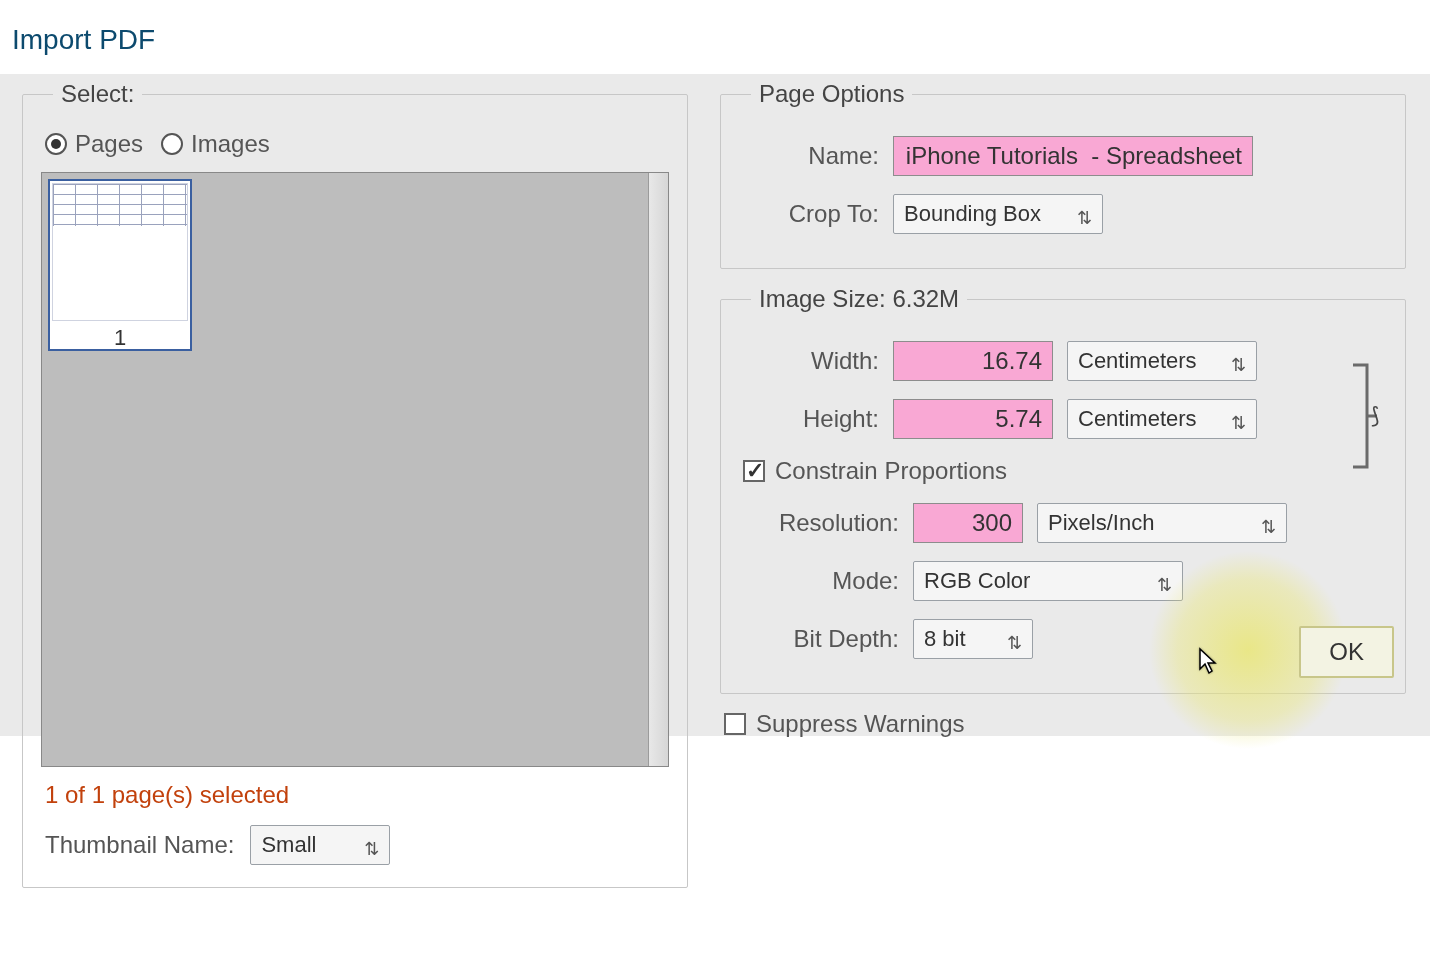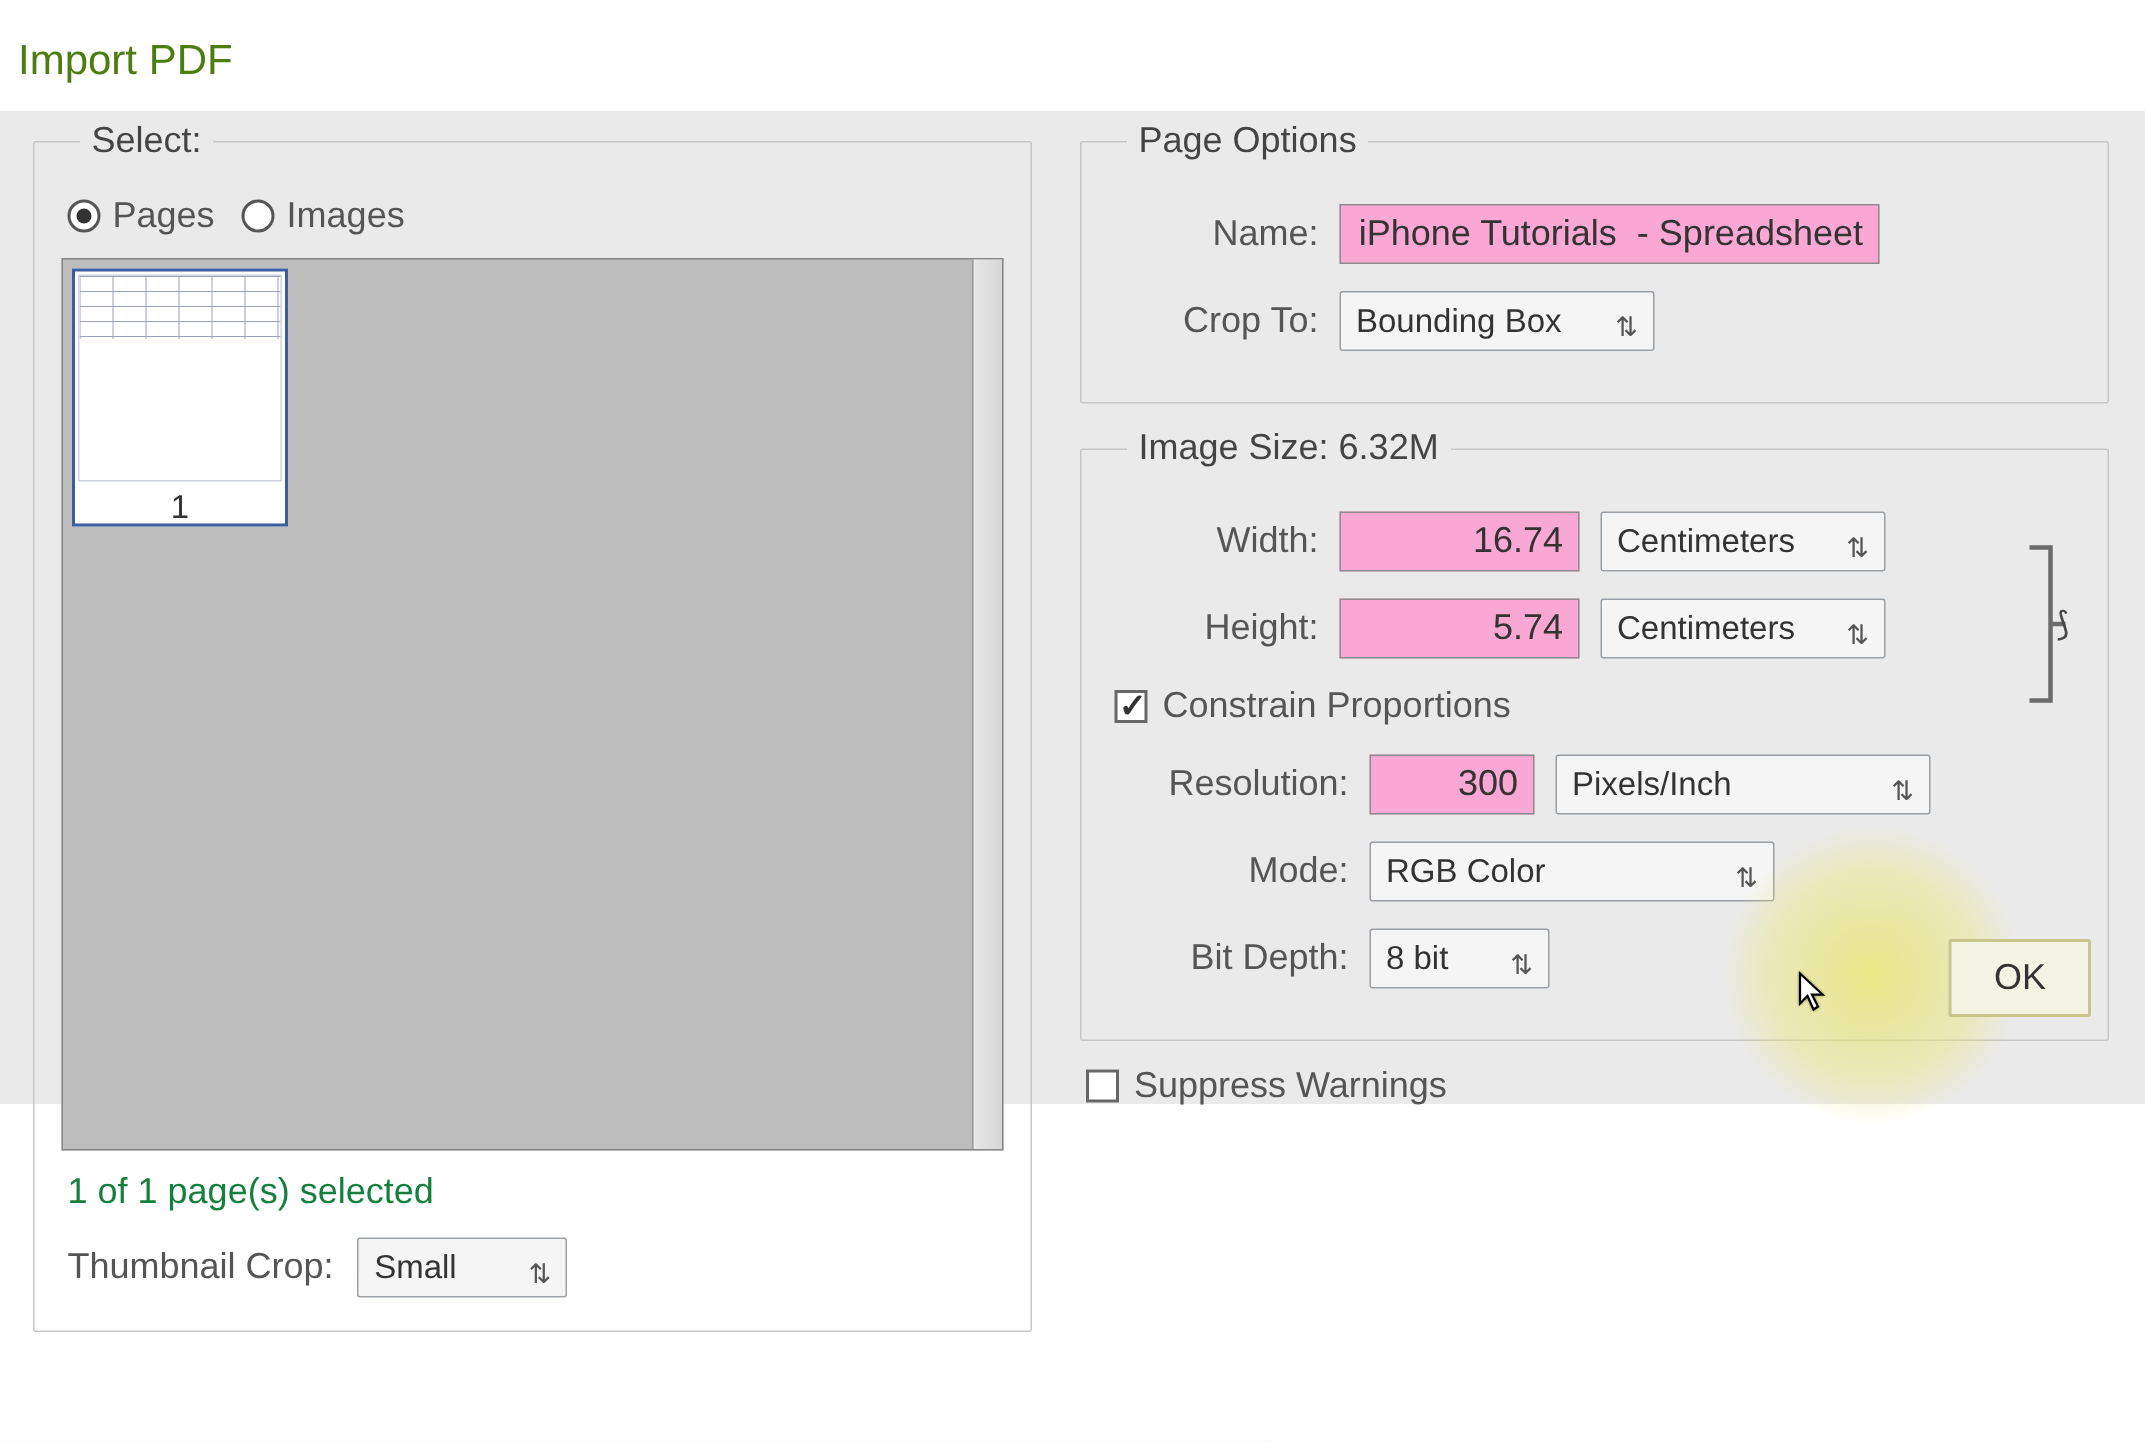--- a/index.html
+++ b/index.html
@@ -8,21 +8,21 @@
       padding: 0;
       background: #fff;
       width: 1430px;
       height: 961px;
       position: relative;
       overflow: hidden;
     }
     .title {
       padding: 24px 12px 18px 12px;
       font-size: 28px;
-      color: #4d7c0f;
+      color: #0c4a6e;
       background: #fff;
     }
     .main {
       display: flex;
       padding: 0 12px 26px 0;
       background: #eaeaea;
       height: 662px;
     }
     .left {
       width: 700px;
@@ -115,21 +115,21 @@
     }
     .thumb-num {
       font-size: 22px;
       color: #333;
       margin-top: 4px;
       display: inline-block;
     }
 
     .status {
       font-size: 24px;
-      color: #15803d;
+      color: #c2410c;
       padding: 14px 4px 10px 4px;
     }
 
     .thumbsize-row {
       display: flex;
       align-items: center;
       gap: 16px;
       padding: 6px 4px;
     }
     .lbl { font-size: 24px; color: #555; }
@@ -280,21 +280,21 @@
             <div class="thumb-lines"></div>
           </div>
           <span class="thumb-num">1</span>
         </div>
         <div class="thumb-scroll"></div>
       </div>
 
       <div class="status">1 of 1 page(s) selected</div>
 
       <div class="thumbsize-row">
-        <span class="lbl">Thumbnail Crop:</span>
+        <span class="lbl">Thumbnail Name:</span>
         <div class="dropdown" style="width:140px">
           <span>Small</span>
           <span class="dd-glyph">⇅</span>
         </div>
       </div>
     </fieldset>
   </div>
 
   <div class="right">
 

